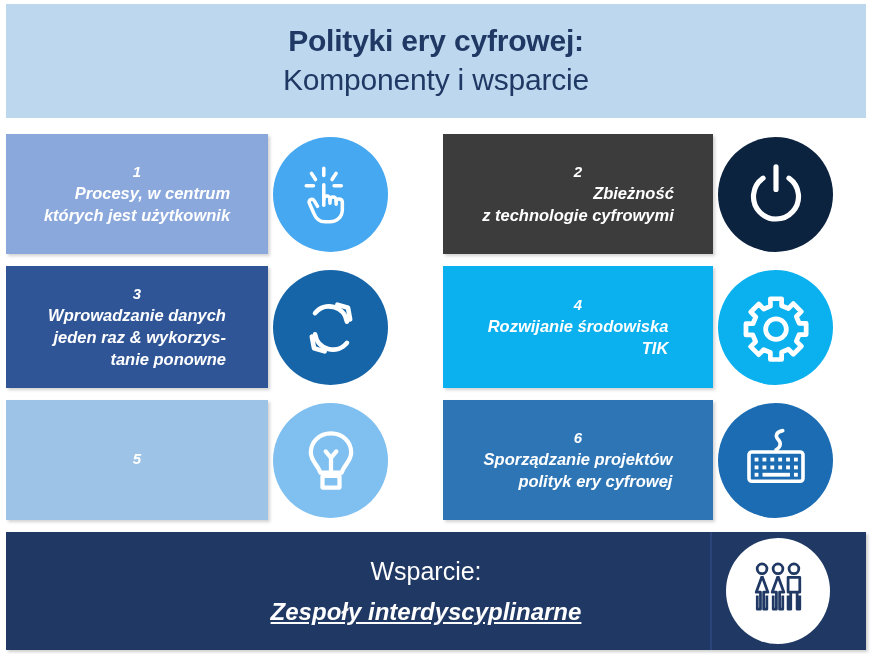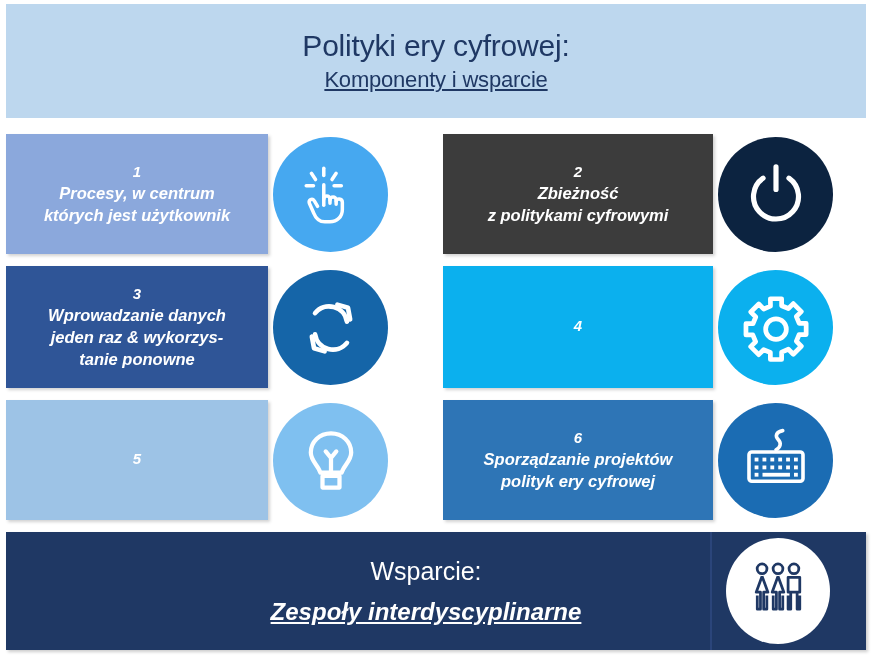--- a/index.html
+++ b/index.html
@@ -13,45 +13,46 @@
 
   
   .header {
     position: absolute; left: 6px; top: 4px; width: 860px; height: 114px;
     background: #bdd7ee;
     display: flex; flex-direction: column;
     align-items: center; justify-content: center;
     color: #1f3864;
   }
   .header .line1 {
+    font-size: 30px; font-weight: bold; letter-spacing: -0.2px;
+    line-height: 1.18; text-align: center;
+  }
+  .header .line2 {
     font-size: 30px; font-weight: normal; letter-spacing: -0.2px;
-    line-height: 1.18; text-align: center;
-  }
-  .header .line2 {
-    font-size: 22px; font-weight: normal; letter-spacing: -0.2px;
-    line-height: 1.25; text-align: right; margin-top: 3px; text-decoration: underline;
+    line-height: 1.25; text-align: right; margin-top: 3px;
   }
 
   
   .card {
     position: absolute;
     display: flex; flex-direction: column;
     align-items: center; justify-content: center;
     color: #ffffff;
     text-align: center;
     box-shadow: 2px 2px 3px rgba(0,0,0,0.18);
   }
   .card .num {
     font-size: 15px; font-weight: bold; font-style: italic;
     line-height: 1.35; margin-bottom: 1px;
   }
   .card .txt {
     font-size: 16.5px; font-weight: bold; font-style: italic;
     line-height: 1.32; padding: 0 10px;
     white-space: pre-line;
+    text-align: right;
   }
 
   
   .c1 { left: 6px;  top: 134px; width: 262px; height: 120px; background: #8ba8dc; }
   .c3 { left: 6px;  top: 266px; width: 262px; height: 122px; background: #2f5597; }
   .c5 { left: 6px;  top: 400px; width: 262px; height: 120px; background: #9dc3e6; }
   
   .c2 { left: 443px; top: 134px; width: 270px; height: 120px; background: #3c3c3c; }
   .c4 { left: 443px; top: 266px; width: 270px; height: 122px; background: #0bb0ee; }
   .c6 { left: 443px; top: 400px; width: 270px; height: 120px; background: #2e75b6; }
@@ -124,21 +125,21 @@
         <path d="M25 36 C25 32 31 32 31 36 L31 40"></path>
         <path d="M31 37 C31 33 37 33 37 37 L37 41"></path>
         <path d="M37 38 C37 35 43 35 43 39 L43 46 C43 53 38 58 31 58 L26 58 C20 58 17 54 15 49 L11 40 C10 37 14 34 16 38 L19 43"></path>
       </svg>
     </span>
   </div>
 
   <div class="card c2">
     <div class="num">2</div>
     <div class="txt">Zbieżność
-z politykami cyfrowymi</div>
+z technologie cyfrowymi</div>
   </div>
   <div class="circle i2">
     <span>
       <svg width="72" height="72" viewBox="0 0 64 64" fill="none" stroke="#ffffff" stroke-width="4.6" stroke-linecap="round">
         <path d="M20.5 17 A20 20 0 1 0 43.5 17"></path>
         <line x1="32" y1="7" x2="32" y2="27"></line>
       </svg>
     </span>
   </div>
 
@@ -154,20 +155,22 @@
         <path d="M47 26 A17 17 0 0 0 17 18"></path>
         <path d="M17 38 A17 17 0 0 0 47 46"></path>
         <polyline points="38,10 48,13 50,24" fill="none"></polyline>
         <polyline points="26,54 16,51 14,40" fill="none"></polyline>
       </svg>
     </span>
   </div>
 
   <div class="card c4">
     <div class="num">4</div>
+    <div class="txt">Rozwijanie środowiska
+TIK</div>
   </div>
   <div class="circle i4">
     <span>
       <svg width="72" height="72" viewBox="0 0 64 64" fill="none" stroke="#ffffff" stroke-width="4.2" stroke-linejoin="round">
         <path d="M27 6 h10 v6.2 l6 2.5 l4.4-4.4 l7.1 7.1 l-4.4 4.4 l2.5 6 h6.2 v10 h-6.2 l-2.5 6 l4.4 4.4 l-7.1 7.1 l-4.4-4.4 l-6 2.5 V60 h-10 v-6.2 l-6-2.5 l-4.4 4.4 l-7.1-7.1 l4.4-4.4 l-2.5-6 H5.3 v-10 h6.2 l2.5-6 l-4.4-4.4 l7.1-7.1 l4.4 4.4 l6-2.5 Z"></path>
         <circle cx="32" cy="33" r="9.2"></circle>
       </svg>
     </span>
   </div>
 

